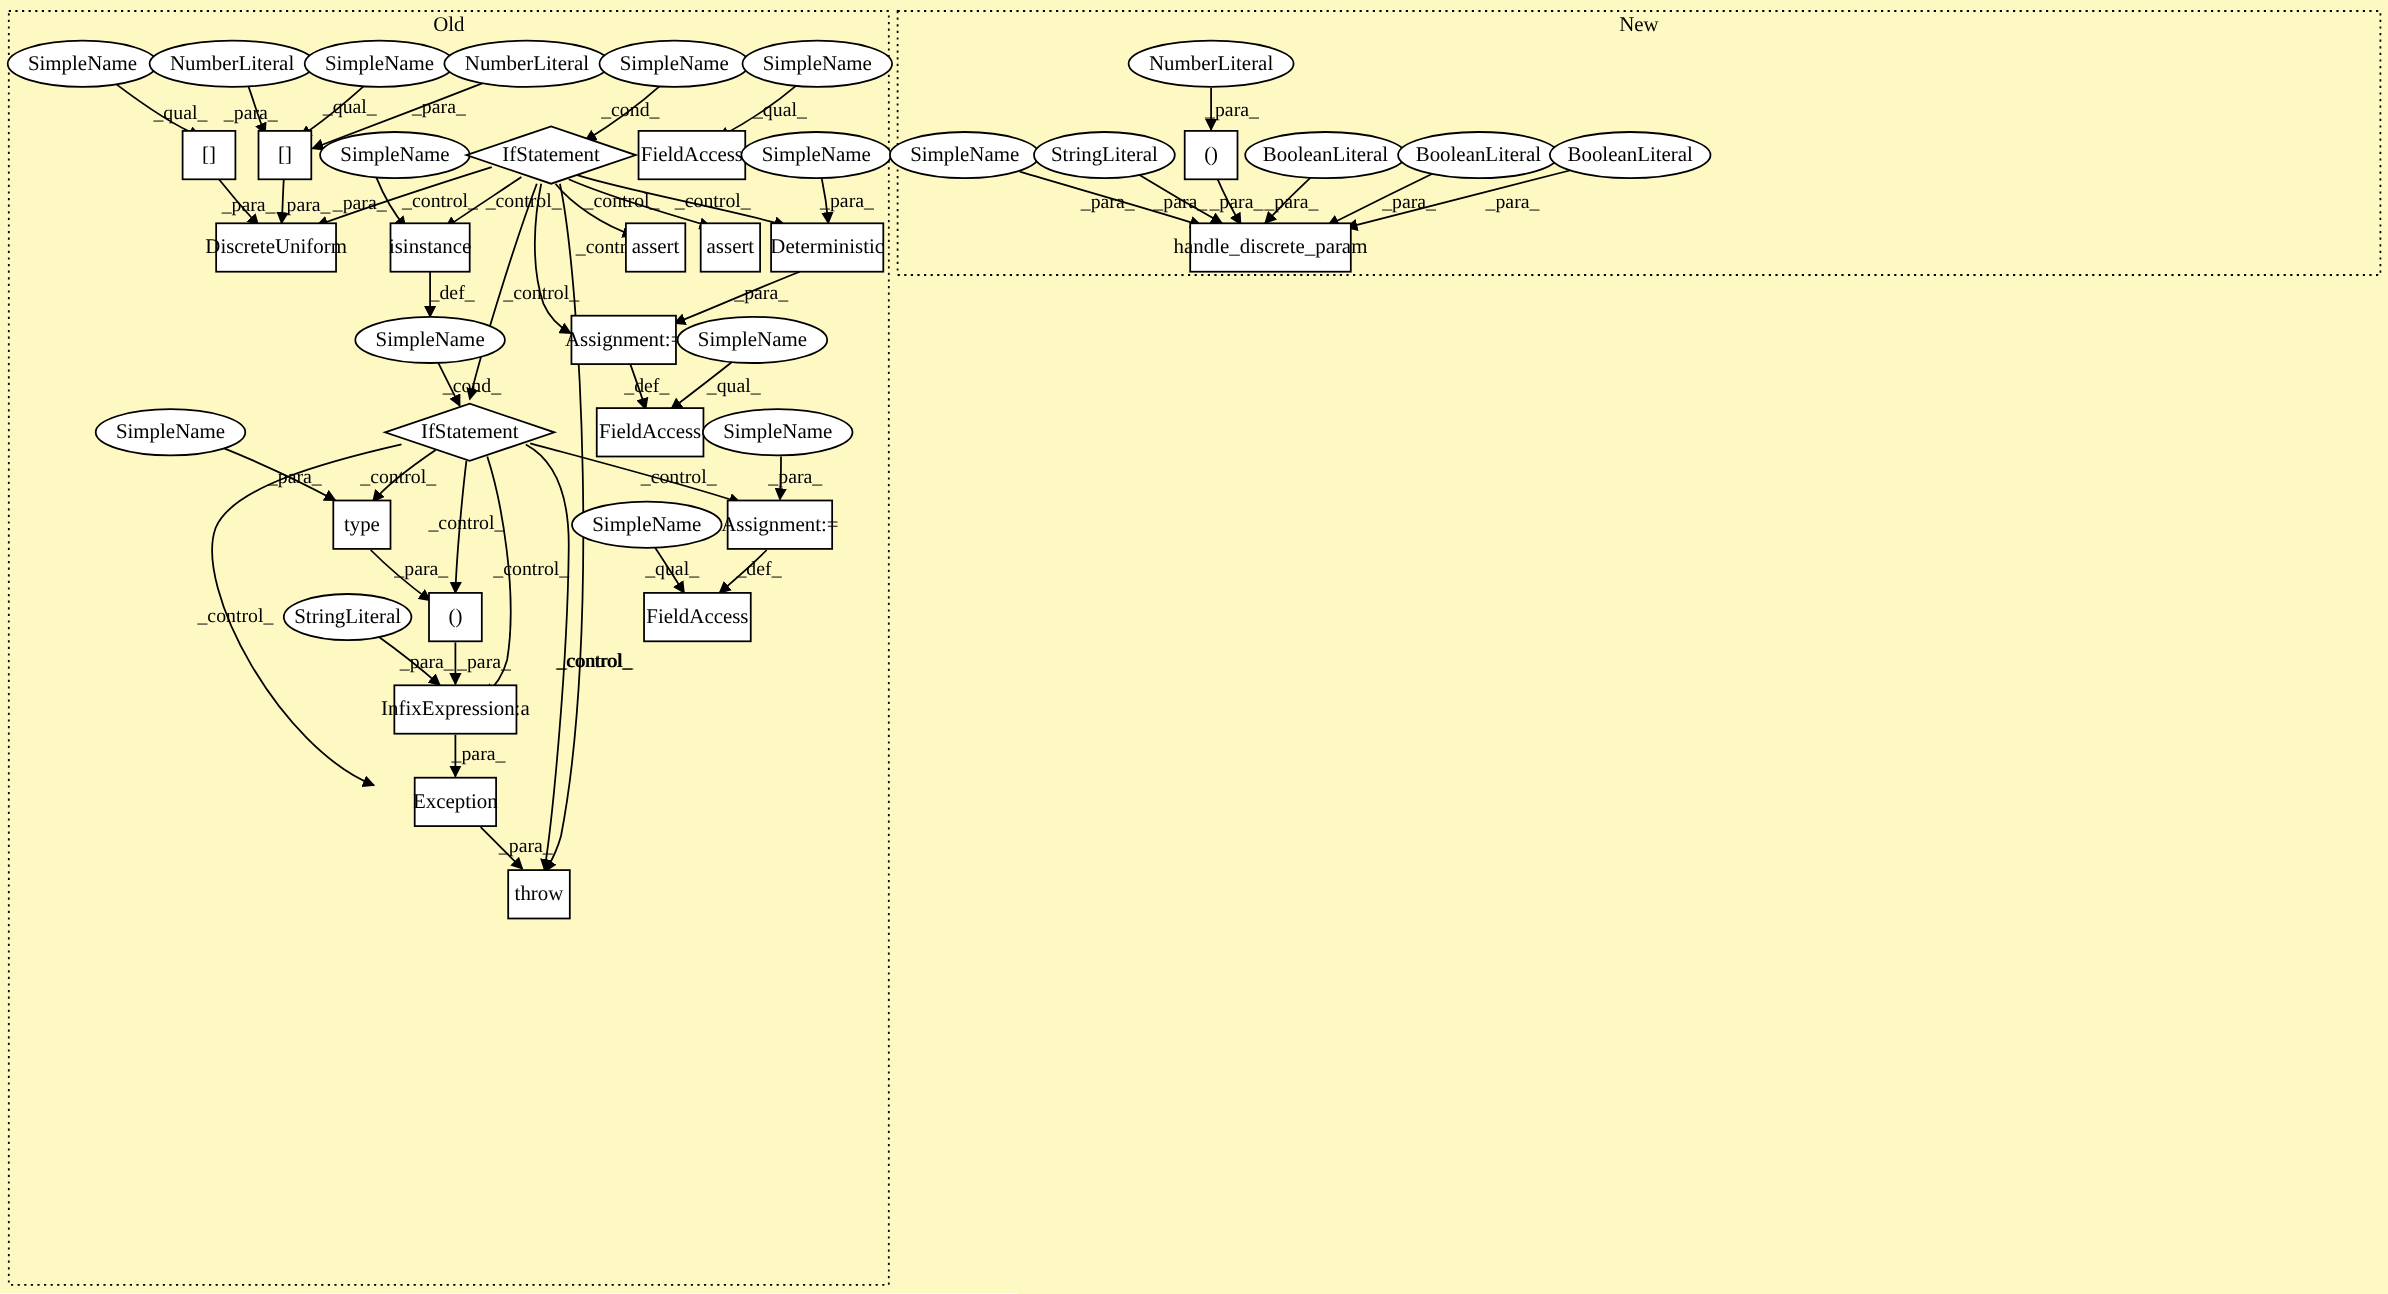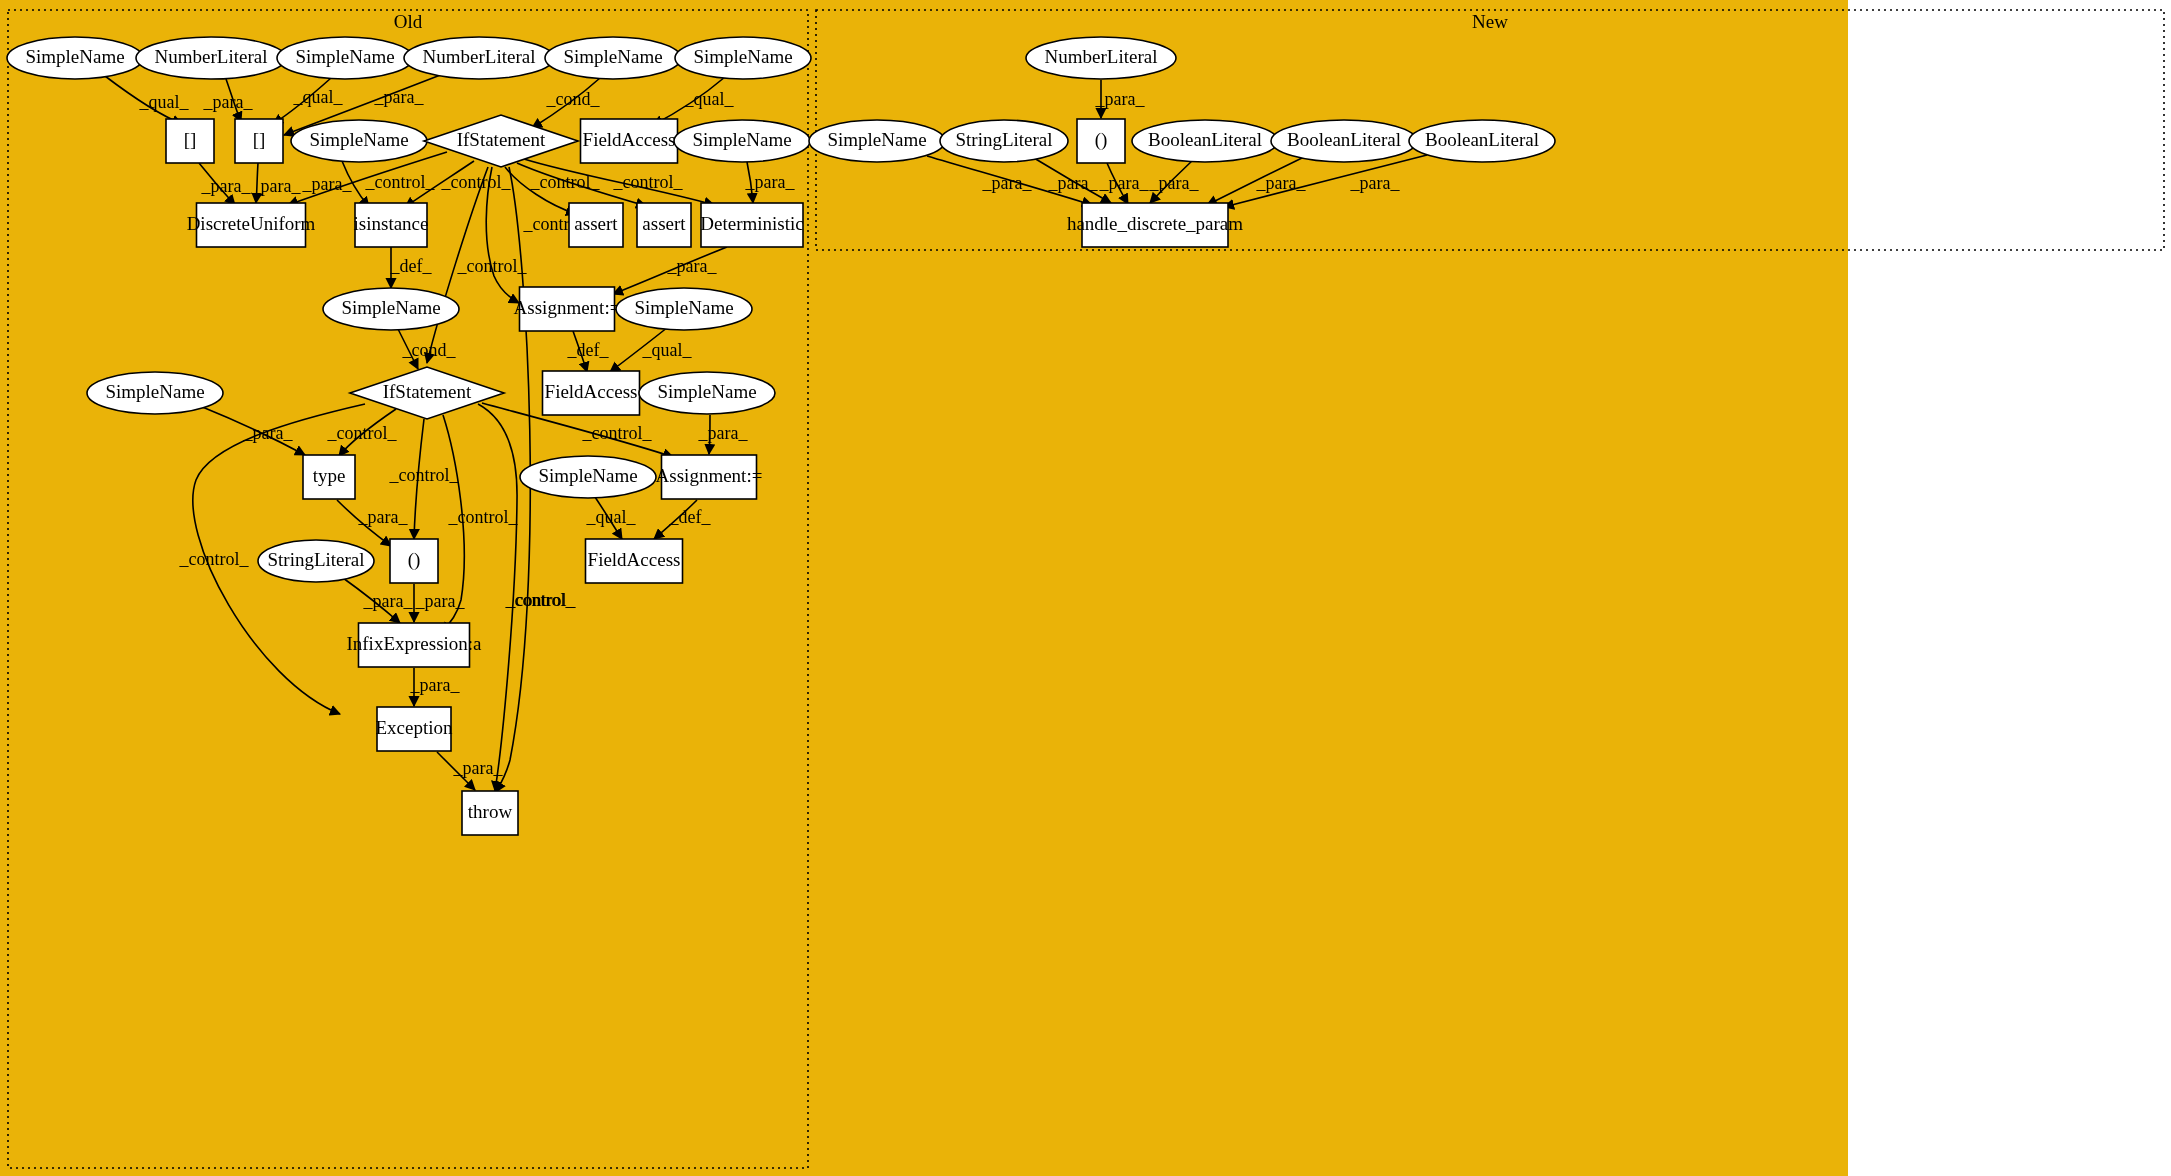--- a/index.html
+++ b/index.html
@@ -1,17 +1,17 @@
 <!DOCTYPE html>
 <html><head>
 <meta charset="utf-8">
 <style>
   html,body{margin:0;padding:0;background:#ffffff;}
   body{font-family:"Liberation Serif", serif;}
-  #root{position:relative;width:1848px;height:1176px;background:#eab308;}
+  #root{position:relative;width:2171px;height:1176px;background:#fef9c3;}
   svg{display:block;}
   .nodelabel{font-family:"Liberation Serif", serif;font-size:19px;fill:#000;text-anchor:middle;dominant-baseline:middle;}
   .edgelabel{font-family:"Liberation Serif", serif;font-size:18px;fill:#000;text-anchor:middle;dominant-baseline:middle;}
   .clusterlabel{font-family:"Liberation Serif", serif;font-size:19px;fill:#000;text-anchor:middle;dominant-baseline:middle;}
   .shape{fill:#ffffff;stroke:#000000;stroke-width:1.6;}
   .edge{fill:none;stroke:#000000;stroke-width:1.6;}
   .cluster{fill:none;stroke:#000000;stroke-width:1.6;stroke-dasharray:2 4;}
 </style>
 </head>
 <body>

